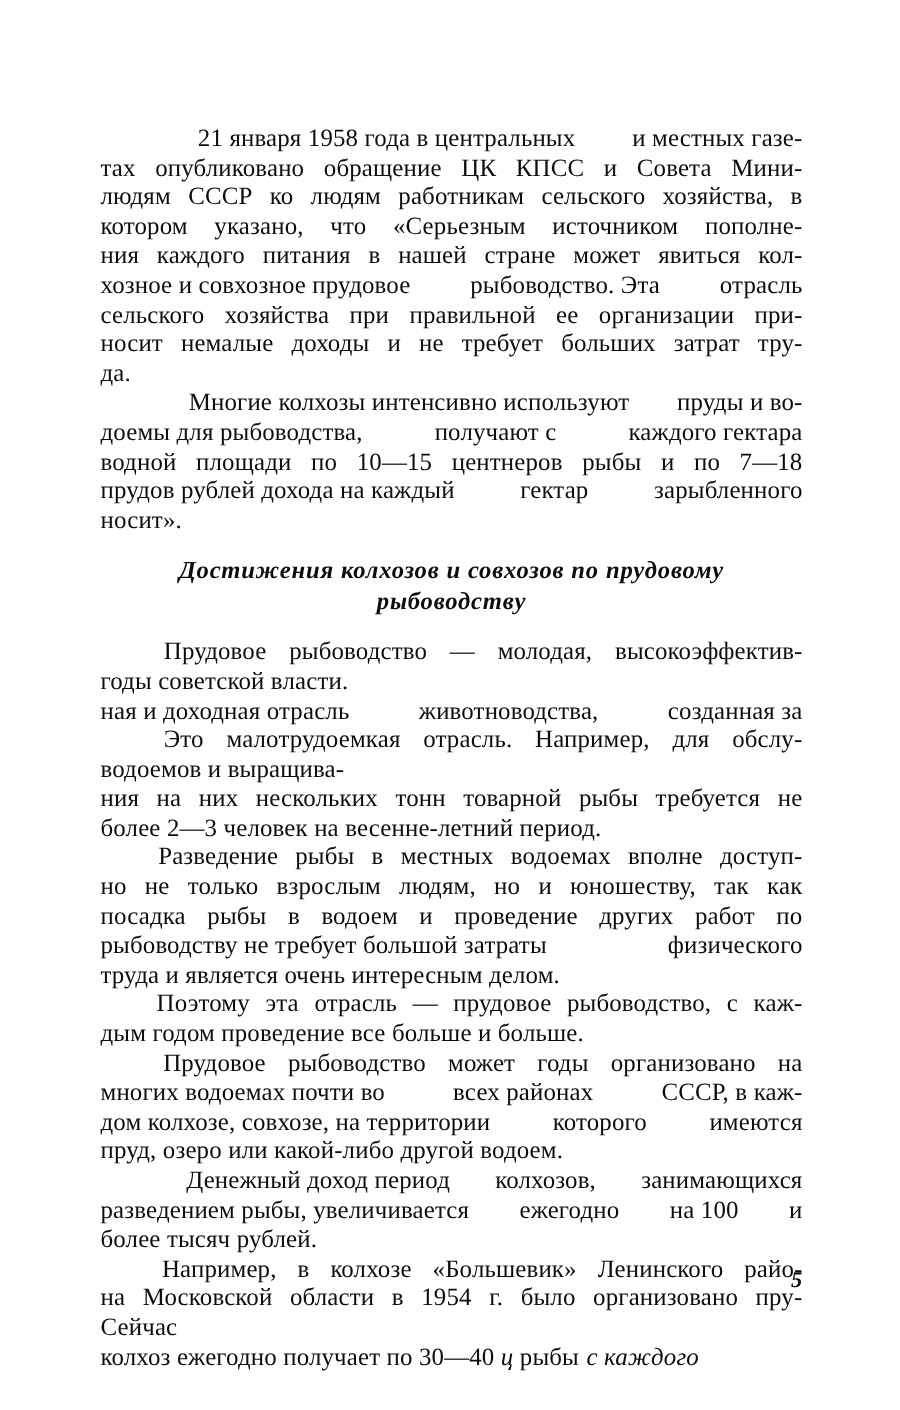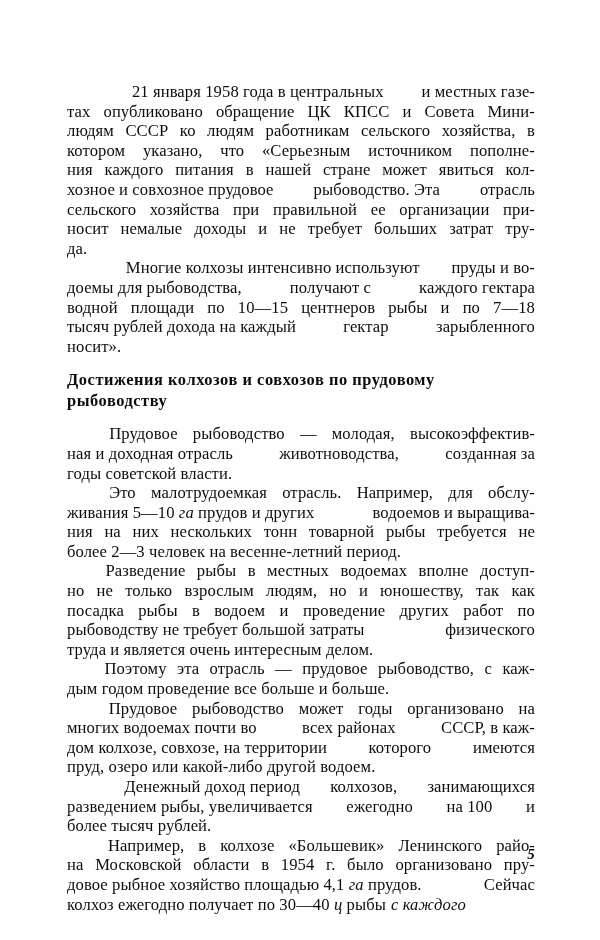--- a/index.html
+++ b/index.html
@@ -70,24 +70,26 @@
   }
 
   i, .it {
     font-style: italic;
   }
 
   
   .heading {
     margin: 0;
     padding: 14px 0 13px 0;
+    text-align: center;
     font-weight: bold;
     font-size: 16.4px;
     line-height: 20.5px;
     letter-spacing: 0.55px;
+    font-style: italic;
   }
   .heading .hline {
     display: block;
   }
 
   
   #folio {
     position: absolute;
     left: 0;
     top: 846px;
@@ -115,37 +117,37 @@
         <div class="line just"><span class="w">хозное и совхозное прудовое</span><span class="w">рыбоводство. Эта</span><span class="w">отрасль</span></div>
         <div class="line just"><span class="w">сельского</span><span class="w">хозяйства</span><span class="w">при</span><span class="w">правильной</span><span class="w">ее</span><span class="w">организации</span><span class="w">при-</span></div>
         <div class="line just"><span class="w">носит</span><span class="w">немалые</span><span class="w">доходы</span><span class="w">и</span><span class="w">не</span><span class="w">требует</span><span class="w">больших</span><span class="w">затрат</span><span class="w">тру-</span></div>
         <div class="line last"><span class="w">да.</span></div>
       </div>
 
     <div class="para">
         <div class="line indent just"><span class="w">Многие колхозы интенсивно используют</span><span class="w">пруды и во-</span></div>
         <div class="line just"><span class="w">доемы для рыбоводства,</span><span class="w">получают с</span><span class="w">каждого гектара</span></div>
         <div class="line just"><span class="w">водной</span><span class="w">площади</span><span class="w">по</span><span class="w">10—15</span><span class="w">центнеров</span><span class="w">рыбы</span><span class="w">и</span><span class="w">по</span><span class="w">7—18</span></div>
-        <div class="line just"><span class="w">тысяч рублей дохода на каждый</span><span class="w">гектар</span><span class="w">зарыбленного</span></div>
+        <div class="line just"><span class="w">прудов рублей дохода на каждый</span><span class="w">гектар</span><span class="w">зарыбленного</span></div>
         <div class="line last"><span class="w">носит».</span></div>
       </div>
 
     <h2 class="heading">
       <span class="hline">Достижения колхозов и совхозов по прудовому</span>
       <span class="hline">рыбоводству</span>
     </h2>
 
     <div class="para">
         <div class="line indent just"><span class="w">Прудовое</span><span class="w">рыбоводство</span><span class="w">—</span><span class="w">молодая,</span><span class="w">высокоэффектив-</span></div>
+        <div class="line last"><span class="w">годы советской власти.</span></div>
         <div class="line just"><span class="w">ная и доходная отрасль</span><span class="w">животноводства,</span><span class="w">созданная за</span></div>
-        <div class="line last"><span class="w">годы советской власти.</span></div>
       </div>
     <div class="para">
         <div class="line indent just"><span class="w">Это</span><span class="w">малотрудоемкая</span><span class="w">отрасль.</span><span class="w">Например,</span><span class="w">для</span><span class="w">обслу-</span></div>
-        <div class="line just"><span class="w">живания 5—10 <i class="it">га</i> прудов и других</span><span class="w">водоемов и выращива-</span></div>
+        <div class="line just"><span class="w">водоемов и выращива-</span></div>
         <div class="line just"><span class="w">ния</span><span class="w">на</span><span class="w">них</span><span class="w">нескольких</span><span class="w">тонн</span><span class="w">товарной</span><span class="w">рыбы</span><span class="w">требуется</span><span class="w">не</span></div>
         <div class="line last"><span class="w">более 2—3 человек на весенне-летний период.</span></div>
       </div>
     <div class="para">
         <div class="line indent just"><span class="w">Разведение</span><span class="w">рыбы</span><span class="w">в</span><span class="w">местных</span><span class="w">водоемах</span><span class="w">вполне</span><span class="w">доступ-</span></div>
         <div class="line just"><span class="w">но</span><span class="w">не</span><span class="w">только</span><span class="w">взрослым</span><span class="w">людям,</span><span class="w">но</span><span class="w">и</span><span class="w">юношеству,</span><span class="w">так</span><span class="w">как</span></div>
         <div class="line just"><span class="w">посадка</span><span class="w">рыбы</span><span class="w">в</span><span class="w">водоем</span><span class="w">и</span><span class="w">проведение</span><span class="w">других</span><span class="w">работ</span><span class="w">по</span></div>
         <div class="line just"><span class="w">рыбоводству не требует большой затраты</span><span class="w">физического</span></div>
         <div class="line last"><span class="w">труда и является очень интересным делом.</span></div>
       </div>
@@ -160,21 +162,21 @@
         <div class="line last"><span class="w">пруд, озеро или какой-либо другой водоем.</span></div>
       </div>
     <div class="para">
         <div class="line indent just"><span class="w">Денежный доход период</span><span class="w">колхозов,</span><span class="w">занимающихся</span></div>
         <div class="line just"><span class="w">разведением рыбы, увеличивается</span><span class="w">ежегодно</span><span class="w">на 100</span><span class="w">и</span></div>
         <div class="line last"><span class="w">более тысяч рублей.</span></div>
       </div>
     <div class="para">
         <div class="line indent just"><span class="w">Например,</span><span class="w">в</span><span class="w">колхозе</span><span class="w">«Большевик»</span><span class="w">Ленинского</span><span class="w">райо-</span></div>
         <div class="line just"><span class="w">на</span><span class="w">Московской</span><span class="w">области</span><span class="w">в</span><span class="w">1954</span><span class="w">г.</span><span class="w">было</span><span class="w">организовано</span><span class="w">пру-</span></div>
-        <div class="line just"><span class="w">довое рыбное хозяйство площадью 4,1 <i class="it">га</i> прудов.</span><span class="w">Сейчас</span></div>
+        <div class="line just"><span class="w">Сейчас</span></div>
         <div class="line last"><span class="w">колхоз ежегодно получает по 30—40 <i class="it">ц</i> рыбы</span><span class="w">с каждого</span></div>
       </div>
 
   </div>
 
   <div id="folio">5</div>
 
 </div>
 
 </body></html>

